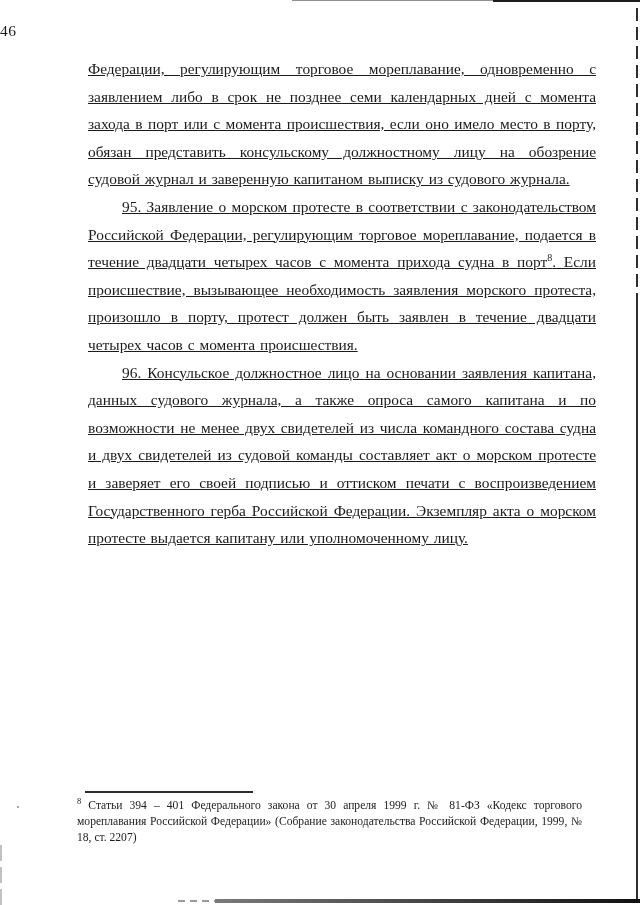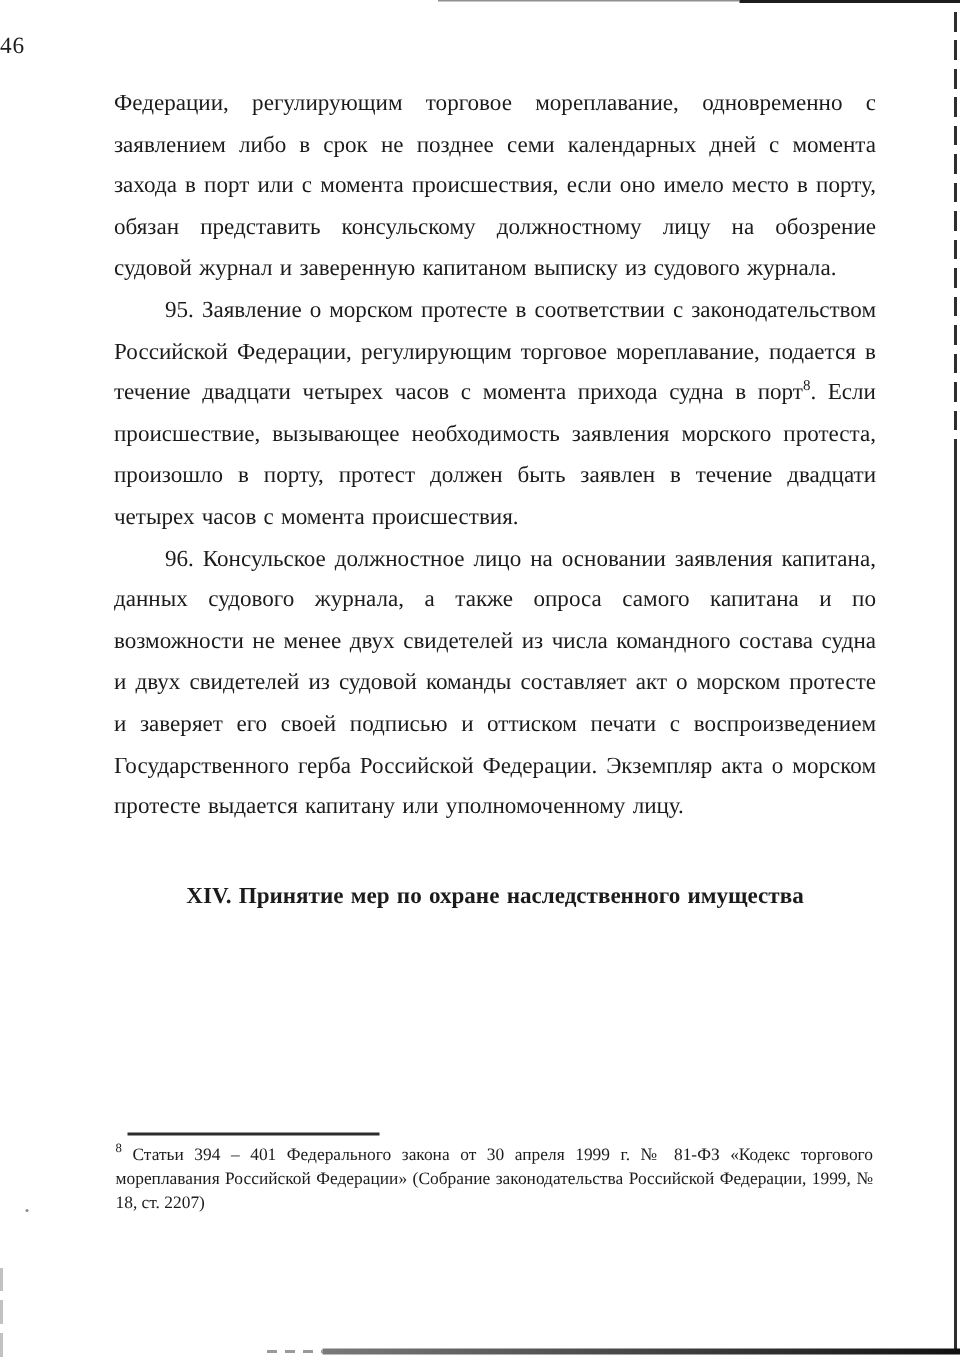--- a/index.html
+++ b/index.html
@@ -21,23 +21,24 @@
     top: 22px;
     left: 0;
     width: 640px;
     text-align: left;
     font-size: 15.5px;
     letter-spacing: 0.5px;
   }
 
   .content {
     position: absolute;
-    left: 76px;
+    left: 88px;
     top: 55px;
     width: 508px;
+    text-decoration: underline;
   }
 
   p.body {
     margin: 0;
     font-size: 15.4px;
     line-height: 27.6px;
     text-align: justify;
     word-spacing: 1px;
   }
   p.indent { text-indent: 34px; }
@@ -55,21 +56,21 @@
     line-height: 24px;
     font-weight: bold;
     text-align: center;
     word-spacing: 1px;
   }
   p.after-heading { margin-top: 34px; }
 
   .footnote {
     position: absolute;
     left: 77px;
-    top: 755px;
+    top: 791px;
     width: 505px;
   }
   .footnote-rule {
     width: 168px;
     height: 2px;
     background: #2c2c2c;
     margin: 0 0 5px 8px;
   }
   .footnote p {
     margin: 0;
@@ -109,21 +110,20 @@
 
 <div class="content">
 
   <p class="body">Федерации, регулирующим торговое мореплавание, одновременно с заявлением либо в срок не позднее семи календарных дней с момента захода в порт или с момента происшествия, если оно имело место в порту, обязан представить консульскому должностному лицу на обозрение судовой журнал и заверенную капитаном выписку из судового журнала.</p>
 
   <p class="body indent"><span>95. Заявление о морском протесте в соответствии с законодательством Российской Федерации, регулирующим торговое мореплавание, подается в течение двадцати четырех часов с момента прихода судна в порт</span><sup class="ref">8</sup><span>. Если происшествие, вызывающее необходимость заявления морского протеста, произошло в порту, протест должен быть заявлен в течение двадцати четырех часов с момента происшествия.</span></p>
 
 
   <p class="body indent">96. Консульское должностное лицо на основании заявления капитана, данных судового журнала, а также опроса самого капитана и по возможности не менее двух свидетелей из числа командного состава судна и двух свидетелей из судовой команды составляет акт о морском протесте и заверяет его своей подписью и оттиском печати с воспроизведением Государственного герба Российской Федерации. Экземпляр акта о морском протесте выдается капитану или уполномоченному лицу.</p>
 
-  <h2 class="section-heading">XIV. Принятие мер по охране наследственного имущества</h2>
 
 
 </div>
 
 <div class="footnote">
   <div class="footnote-rule"></div>
   <p><sup class="ref">8</sup> <span>Статьи 394 – 401 Федерального закона от 30 апреля 1999 г. № 81-ФЗ «Кодекс торгового мореплавания Российской Федерации» (Собрание законодательства Российской Федерации, 1999, № 18, ст. 2207)</span></p>
 </div>
 
 <div class="artifact top-gray-line"></div>

